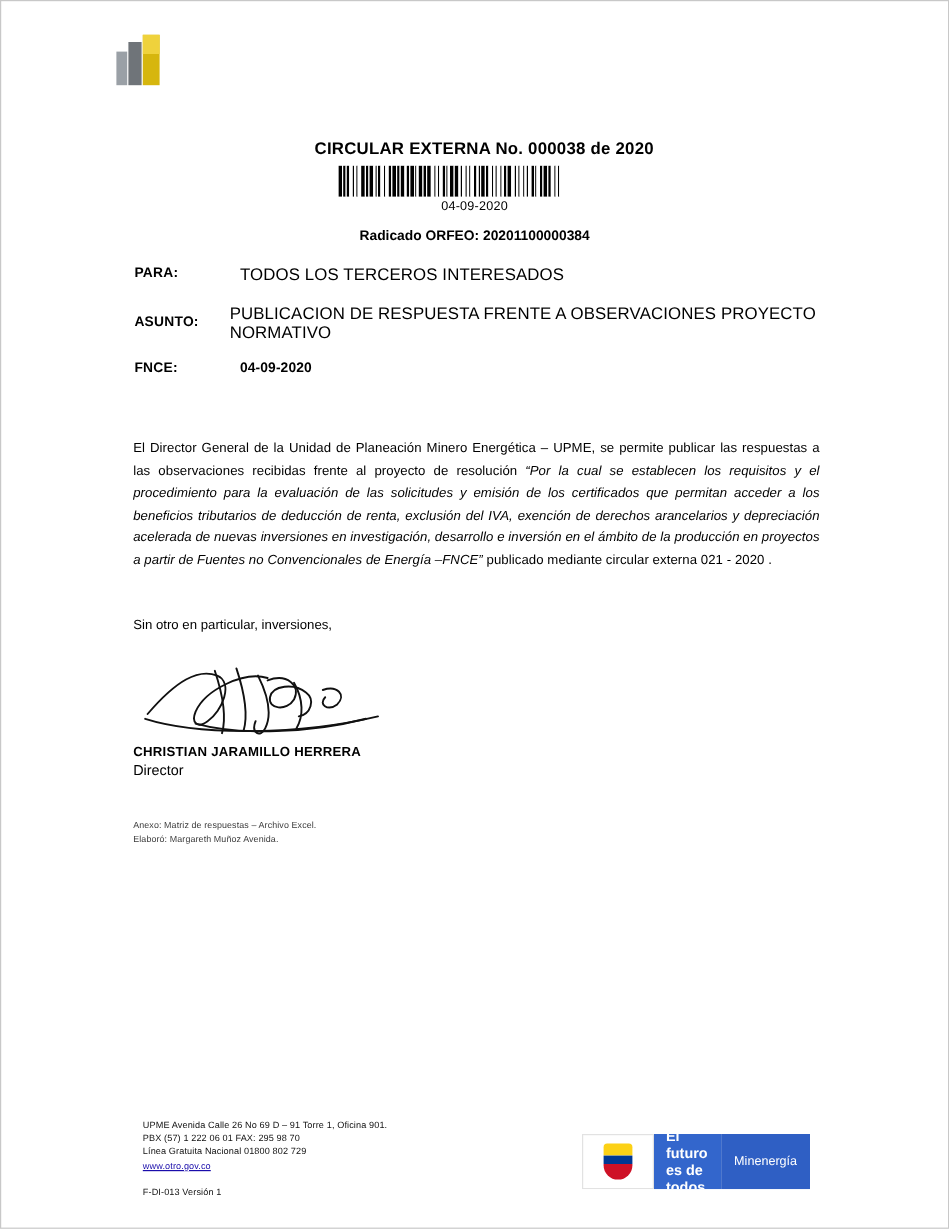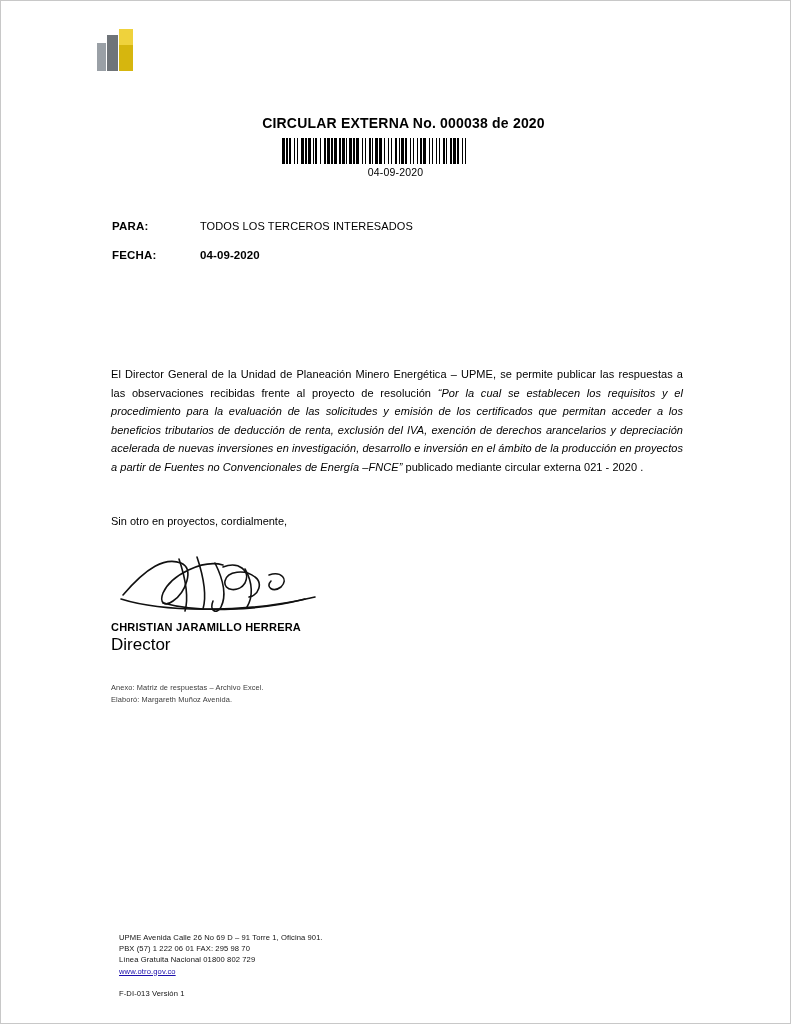--- a/index.html
+++ b/index.html
@@ -109,21 +109,21 @@
   
   .fields { position:absolute; left:111px; top:219px; width:600px; }
   .field-row { display:flex; margin-bottom: 16.5px; align-items:center; }
   .field-label {
     width: 88px;
     font-size: 11.5px;
     font-weight: bold;
     letter-spacing: 0.2px;
   }
   .field-value {
-    font-size: 11px;
+    font-size: 14px;
     letter-spacing: 0.1px;
   }
   .field-value.bold { font-weight: bold; font-size: 11.5px; }
 
   
   .body-text {
     position: absolute;
     left: 110px;
     top: 364px;
     width: 572px;
@@ -154,21 +154,21 @@
     left: 110px;
     top: 620px;
     font-size: 11px;
     font-weight: bold;
     letter-spacing: 0.2px;
   }
   .sign-role {
     position: absolute;
     left: 110px;
     top: 634px;
-    font-size: 17px;
+    font-size: 12px;
   }
 
   .annex {
     position: absolute;
     left: 110px;
     top: 681px;
     font-size: 7.4px;
     color: #3b3b3b;
     line-height: 12px;
     letter-spacing: 0.1px;
@@ -356,37 +356,42 @@
         <span style="width:2px;background:#000;"></span>
         <span style="width:3px;background:#fff;"></span>
         <span style="width:1px;background:#000;"></span>
         <span style="width:2px;background:#fff;"></span>
         <span style="width:1px;background:#000;"></span>
         <span style="width:3px;background:#fff;"></span>
       </div>
     <div class="barcode-date">04-09-2020</div>
   </div>
 
+  <div class="radicado">Radicado ORFEO: 20201100000384</div>
 
   <div class="fields">
     <div class="field-row">
       <div class="field-label">PARA:</div>
       <div class="field-value">TODOS LOS TERCEROS INTERESADOS</div>
     </div>
     <div class="field-row">
-      <div class="field-label">FECHA:</div>
+      <div class="field-label">ASUNTO:</div>
+      <div class="field-value">PUBLICACION DE RESPUESTA FRENTE A OBSERVACIONES PROYECTO NORMATIVO</div>
+    </div>
+    <div class="field-row">
+      <div class="field-label">FNCE:</div>
       <div class="field-value bold">04-09-2020</div>
     </div>
   </div>
 
   <div class="body-text">
     <span>El Director General de la Unidad de Planeación Minero Energética – UPME, se permite publicar las respuestas a las observaciones recibidas frente al proyecto de resolución </span><span class="it">“Por la cual se establecen los requisitos y el procedimiento para la evaluación de las solicitudes y emisión de los certificados que permitan acceder a los beneficios tributarios de deducción de renta, exclusión del IVA, exención de derechos arancelarios y depreciación acelerada de nuevas inversiones en investigación, desarrollo e inversión en el ámbito de la producción en proyectos a partir de Fuentes no Convencionales de Energía –FNCE”</span><span> publicado mediante circular externa 021 - 2020 .</span>
   </div>
 
-  <div class="closing">Sin otro en proyectos, cordialmente,</div>
+  <div class="closing">Sin otro en particular, inversiones,</div>
 
   <svg class="signature" viewBox="0 0 240 76">
     <g fill="none" stroke="#111111" stroke-width="1.6" stroke-linecap="round">
       <path d="M4 46 C 28 18, 46 8, 62 14 C 76 20, 66 44, 54 52 C 46 58, 40 54, 44 44 C 52 26, 84 10, 104 16"></path>
       <path d="M60 10 C 66 28, 70 48, 66 62"></path>
       <path d="M78 8 C 84 26, 88 46, 84 60"></path>
       <path d="M96 14 C 104 30, 108 46, 102 58 C 98 66, 90 62, 94 52"></path>
       <path d="M104 18 C 120 12, 132 22, 126 34 C 120 44, 104 42, 106 32 C 108 22, 126 20, 136 28 C 144 34, 140 46, 130 48"></path>
       <path d="M126 20 C 134 34, 134 48, 128 58"></path>
       <path d="M44 54 C 80 64, 140 62, 186 50"></path>
@@ -404,14 +409,28 @@
   </div>
 
   <div class="footer">
     <div>UPME Avenida Calle 26 No 69 D – 91 Torre 1, Oficina 901.</div>
     <div>PBX (57) 1 222 06 01 FAX: 295 98 70</div>
     <div>Línea Gratuita Nacional 01800 802 729</div>
     <a class="link" href="#">www.otro.gov.co</a>
     <span class="version">F-DI-013 Versión 1</span>
   </div>
 
+  <div class="gov-badge">
+    <div class="gov-left">
+      <div class="shield">
+        <span class="s-top"></span>
+        <span class="s-mid"></span>
+        <span class="s-bot"></span>
+      </div>
+    </div>
+    <div class="gov-mid">
+      <span class="l1">El futuro</span>
+      <span class="l2">es de todos</span>
+    </div>
+    <div class="gov-right">Minenergía</div>
+  </div>
 
 </div>
 
 </body></html>

